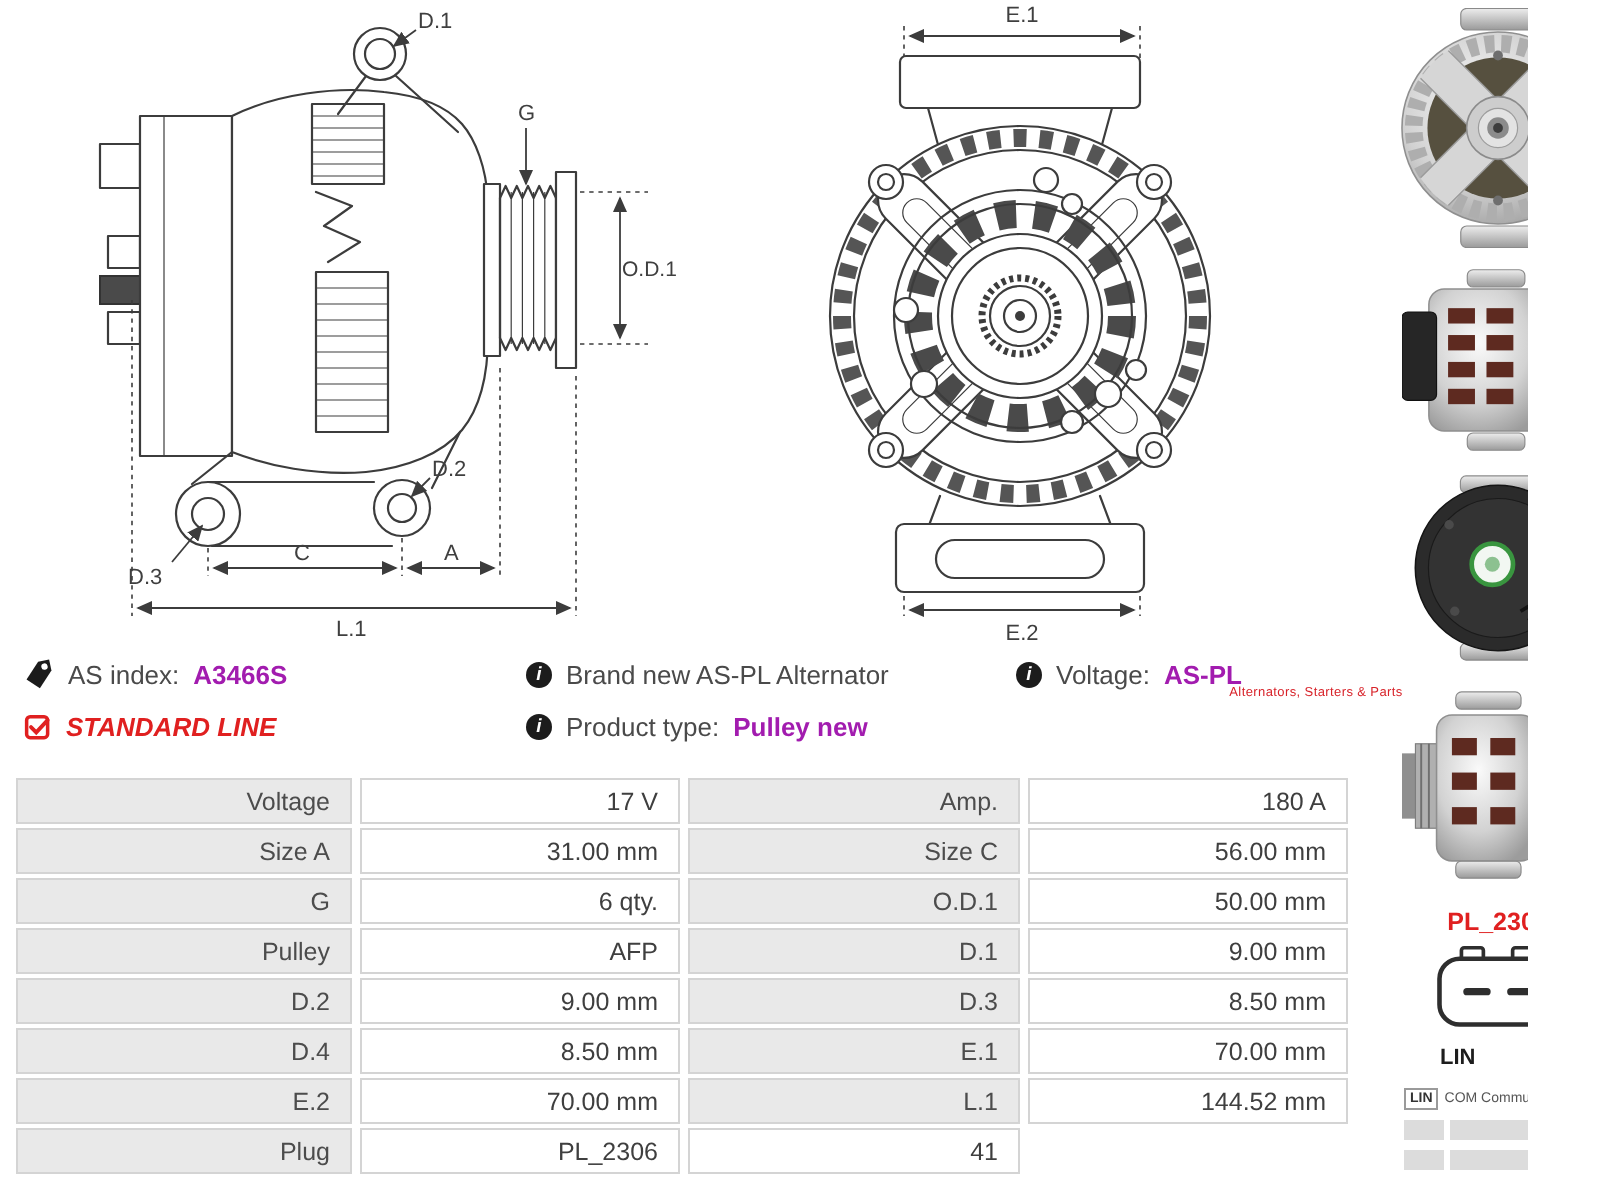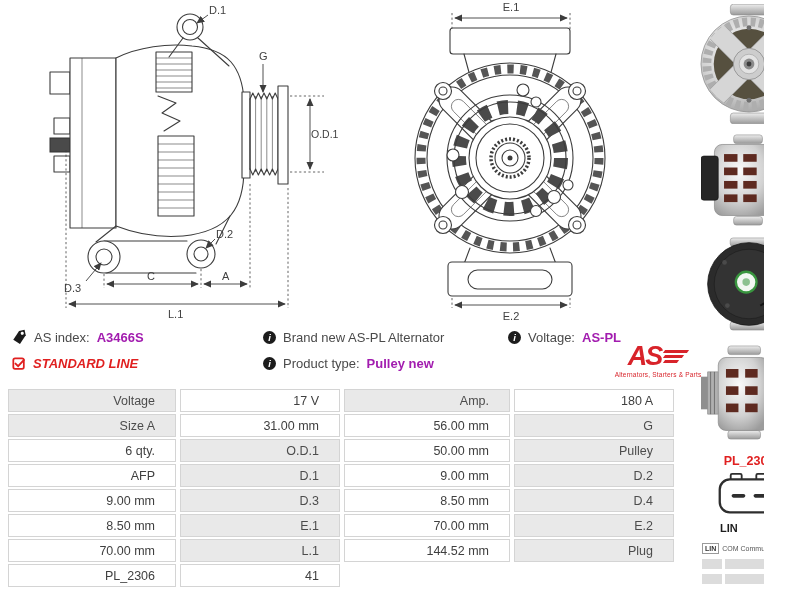--- a/index.html
+++ b/index.html
@@ -34,21 +34,21 @@
   .as-stripes i:nth-child(1){width:24px;}
   .as-stripes i:nth-child(2){width:19px;}
   .as-stripes i:nth-child(3){width:14px;}
   .as-tagline{font-size:6.5px;color:#d8232a;margin-top:1px;letter-spacing:.2px;}
 
   
   .spec{position:absolute;left:8px;top:389px;display:grid;
         grid-template-columns:168px 160px 166px 160px;column-gap:4px;row-gap:2px;
         grid-auto-rows:23px;}
   .cell{border:1px solid #d4d4d4;background:#fff;box-sizing:border-box;display:flex;
-        align-items:center;justify-content:flex-end;padding-right:20px;
+        align-items:center;justify-content:flex-end;padding-right:10px;
         font-size:12.5px;color:#3f3f3f;}
   .cell.lbl{background:#e9e9e9;color:#4c4c4c;}
 
   
   .sidebar{position:absolute;left:700px;top:4px;width:98px;}
   .photo{display:block;margin:0 auto 10px;}
   .pl-name{text-align:center;color:#e02020;font-weight:bold;font-size:12.5px;margin:6px 0 4px;}
   .plug-wrap{width:64px;margin:0 auto;}
   .plug-lin{font-size:11px;font-weight:bold;color:#1d1d1d;margin:2px 0 0 3px;}
   .com-table{margin:9px 0 0 2px;font-size:7px;}
@@ -222,39 +222,32 @@
     <b>Pulley new</b>
   </div>
 
   <div class="info-item" style="left:508px;top:330px;">
     <span class="info-ico">i</span>
     <span>Voltage:</span>
     <b>AS-PL</b>
   </div>
 
   <div class="as-logo">
-    <div class="as-logo-top">
-      <span class="as-text">AS</span>
-      <span class="as-stripes">
-          <i></i>
-          <i></i>
-          <i></i>
-        </span>
-    </div>
     <div class="as-tagline">Alternators, Starters &amp; Parts</div>
   </div>
 
   <div class="spec">
     <div class="cell lbl">Voltage</div>
     <div class="cell">17 V</div>
     <div class="cell lbl">Amp.</div>
     <div class="cell">180 A</div>
 
     <div class="cell lbl">Size A</div>
     <div class="cell">31.00 mm</div>
+    <div class="cell lbl">Size C</div>
     <div class="cell">56.00 mm</div>
 
     <div class="cell lbl">G</div>
     <div class="cell">6 qty.</div>
     <div class="cell lbl">O.D.1</div>
     <div class="cell">50.00 mm</div>
 
     <div class="cell lbl">Pulley</div>
     <div class="cell">AFP</div>
     <div class="cell lbl">D.1</div>

